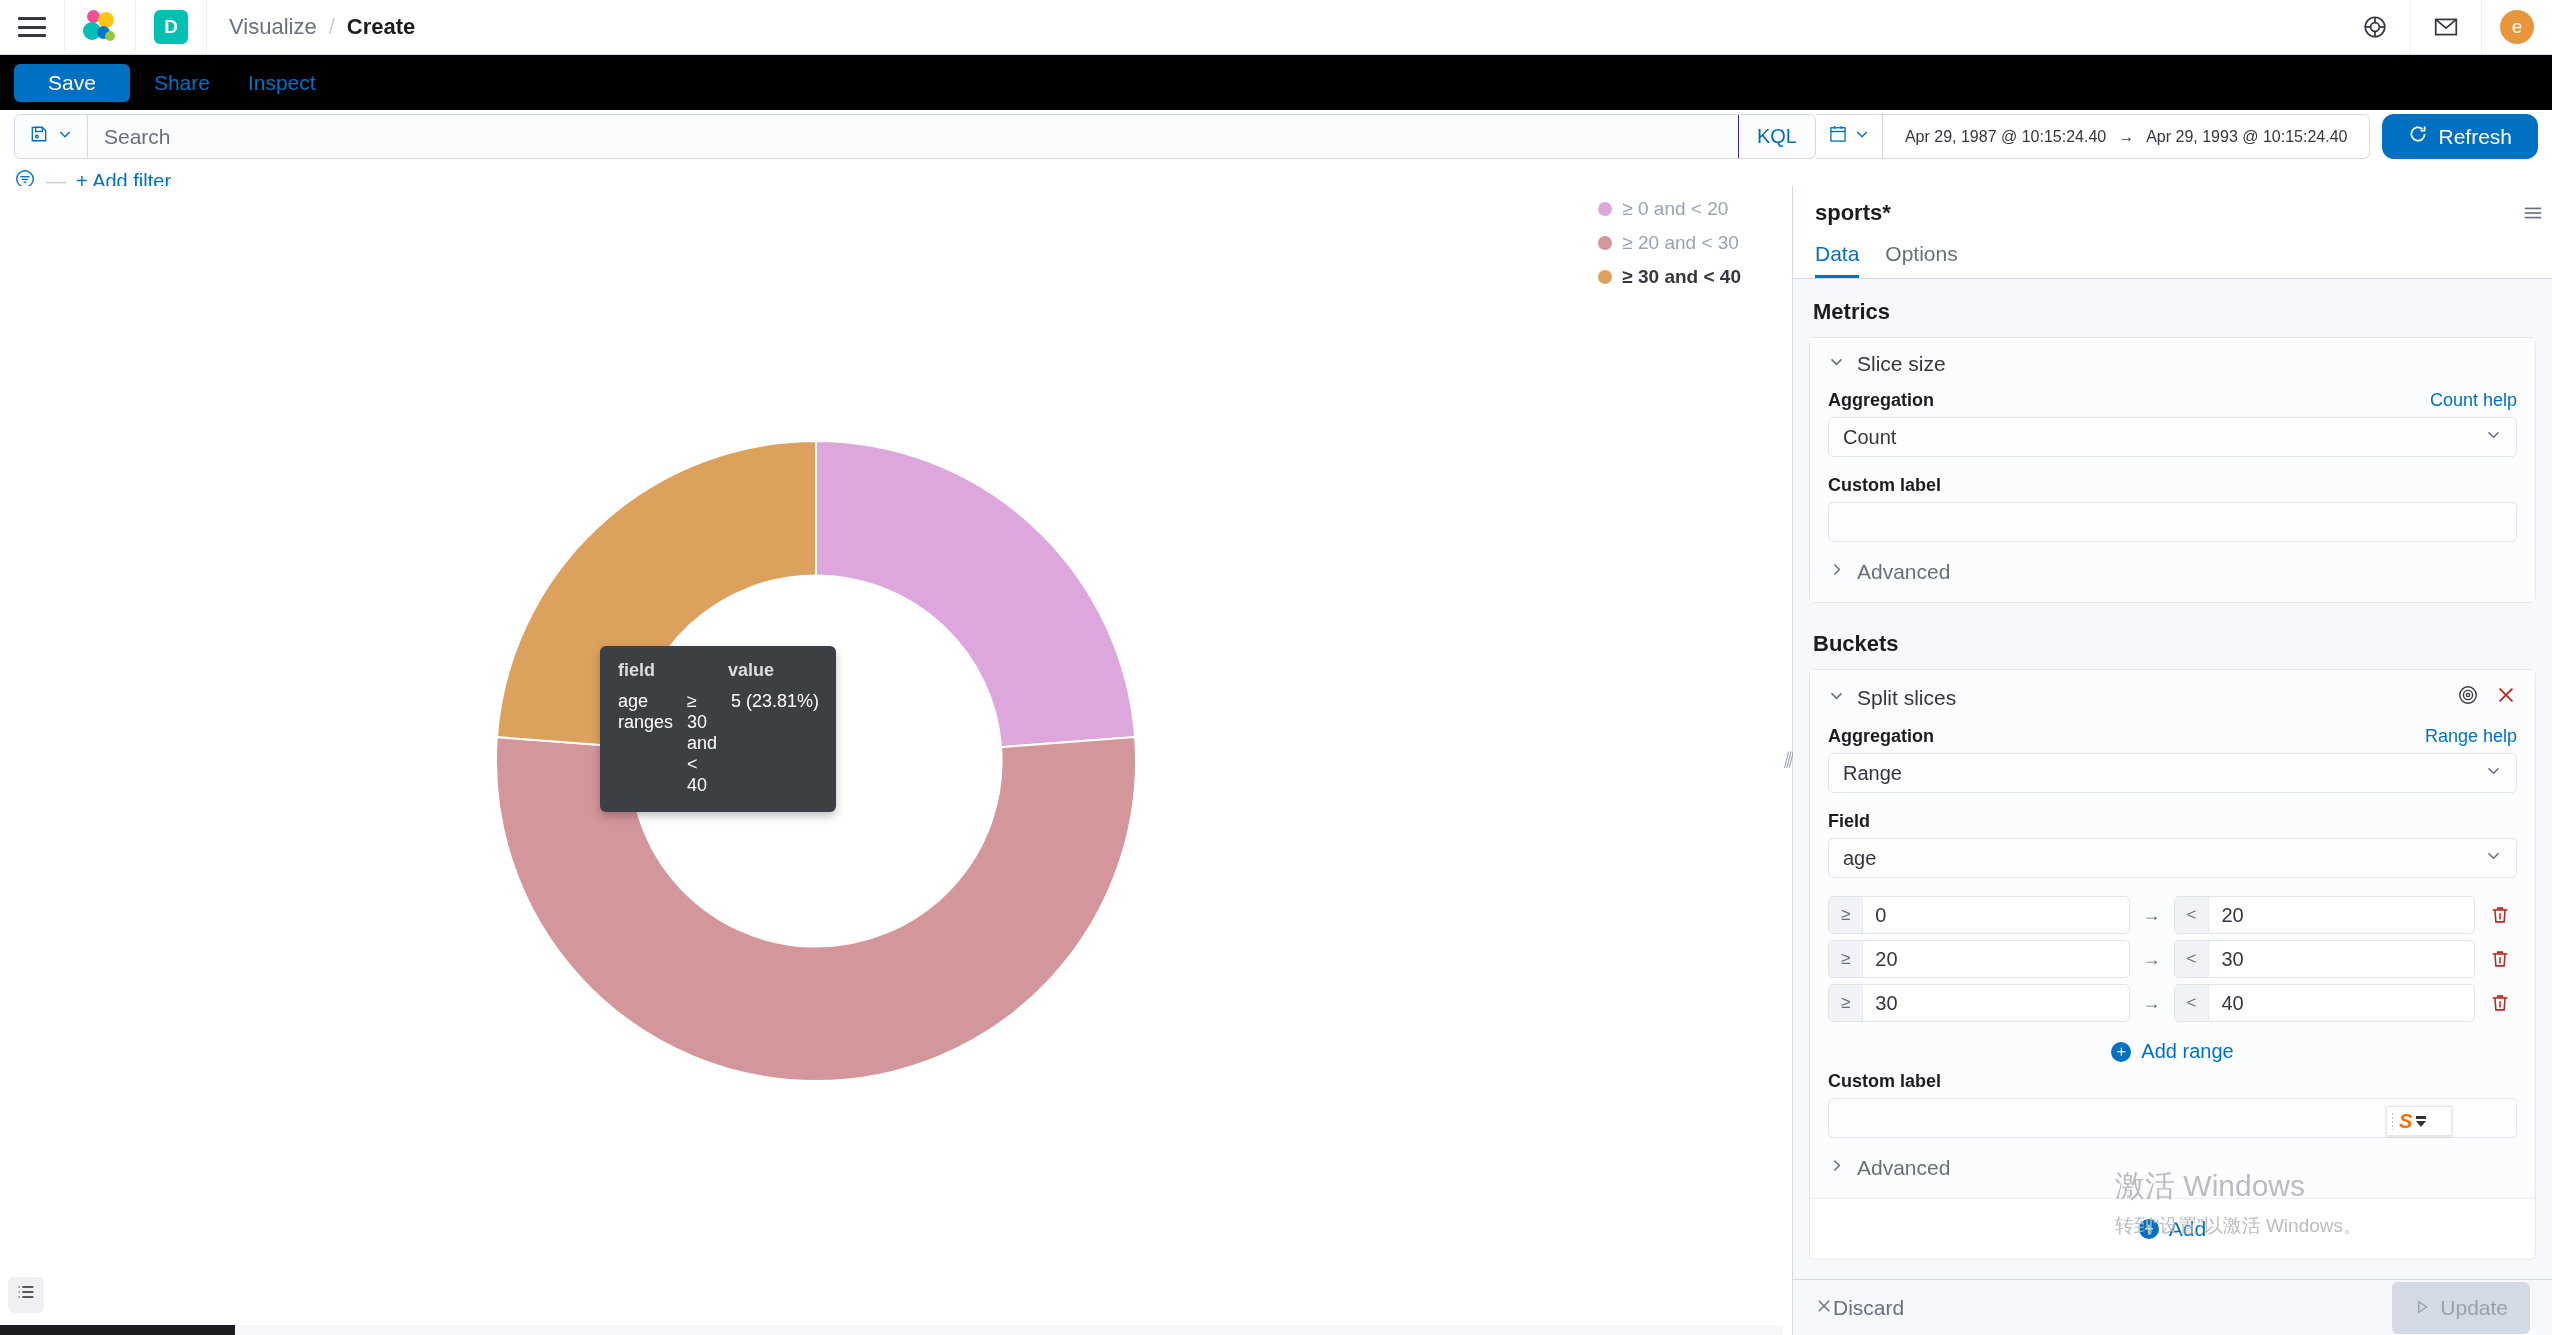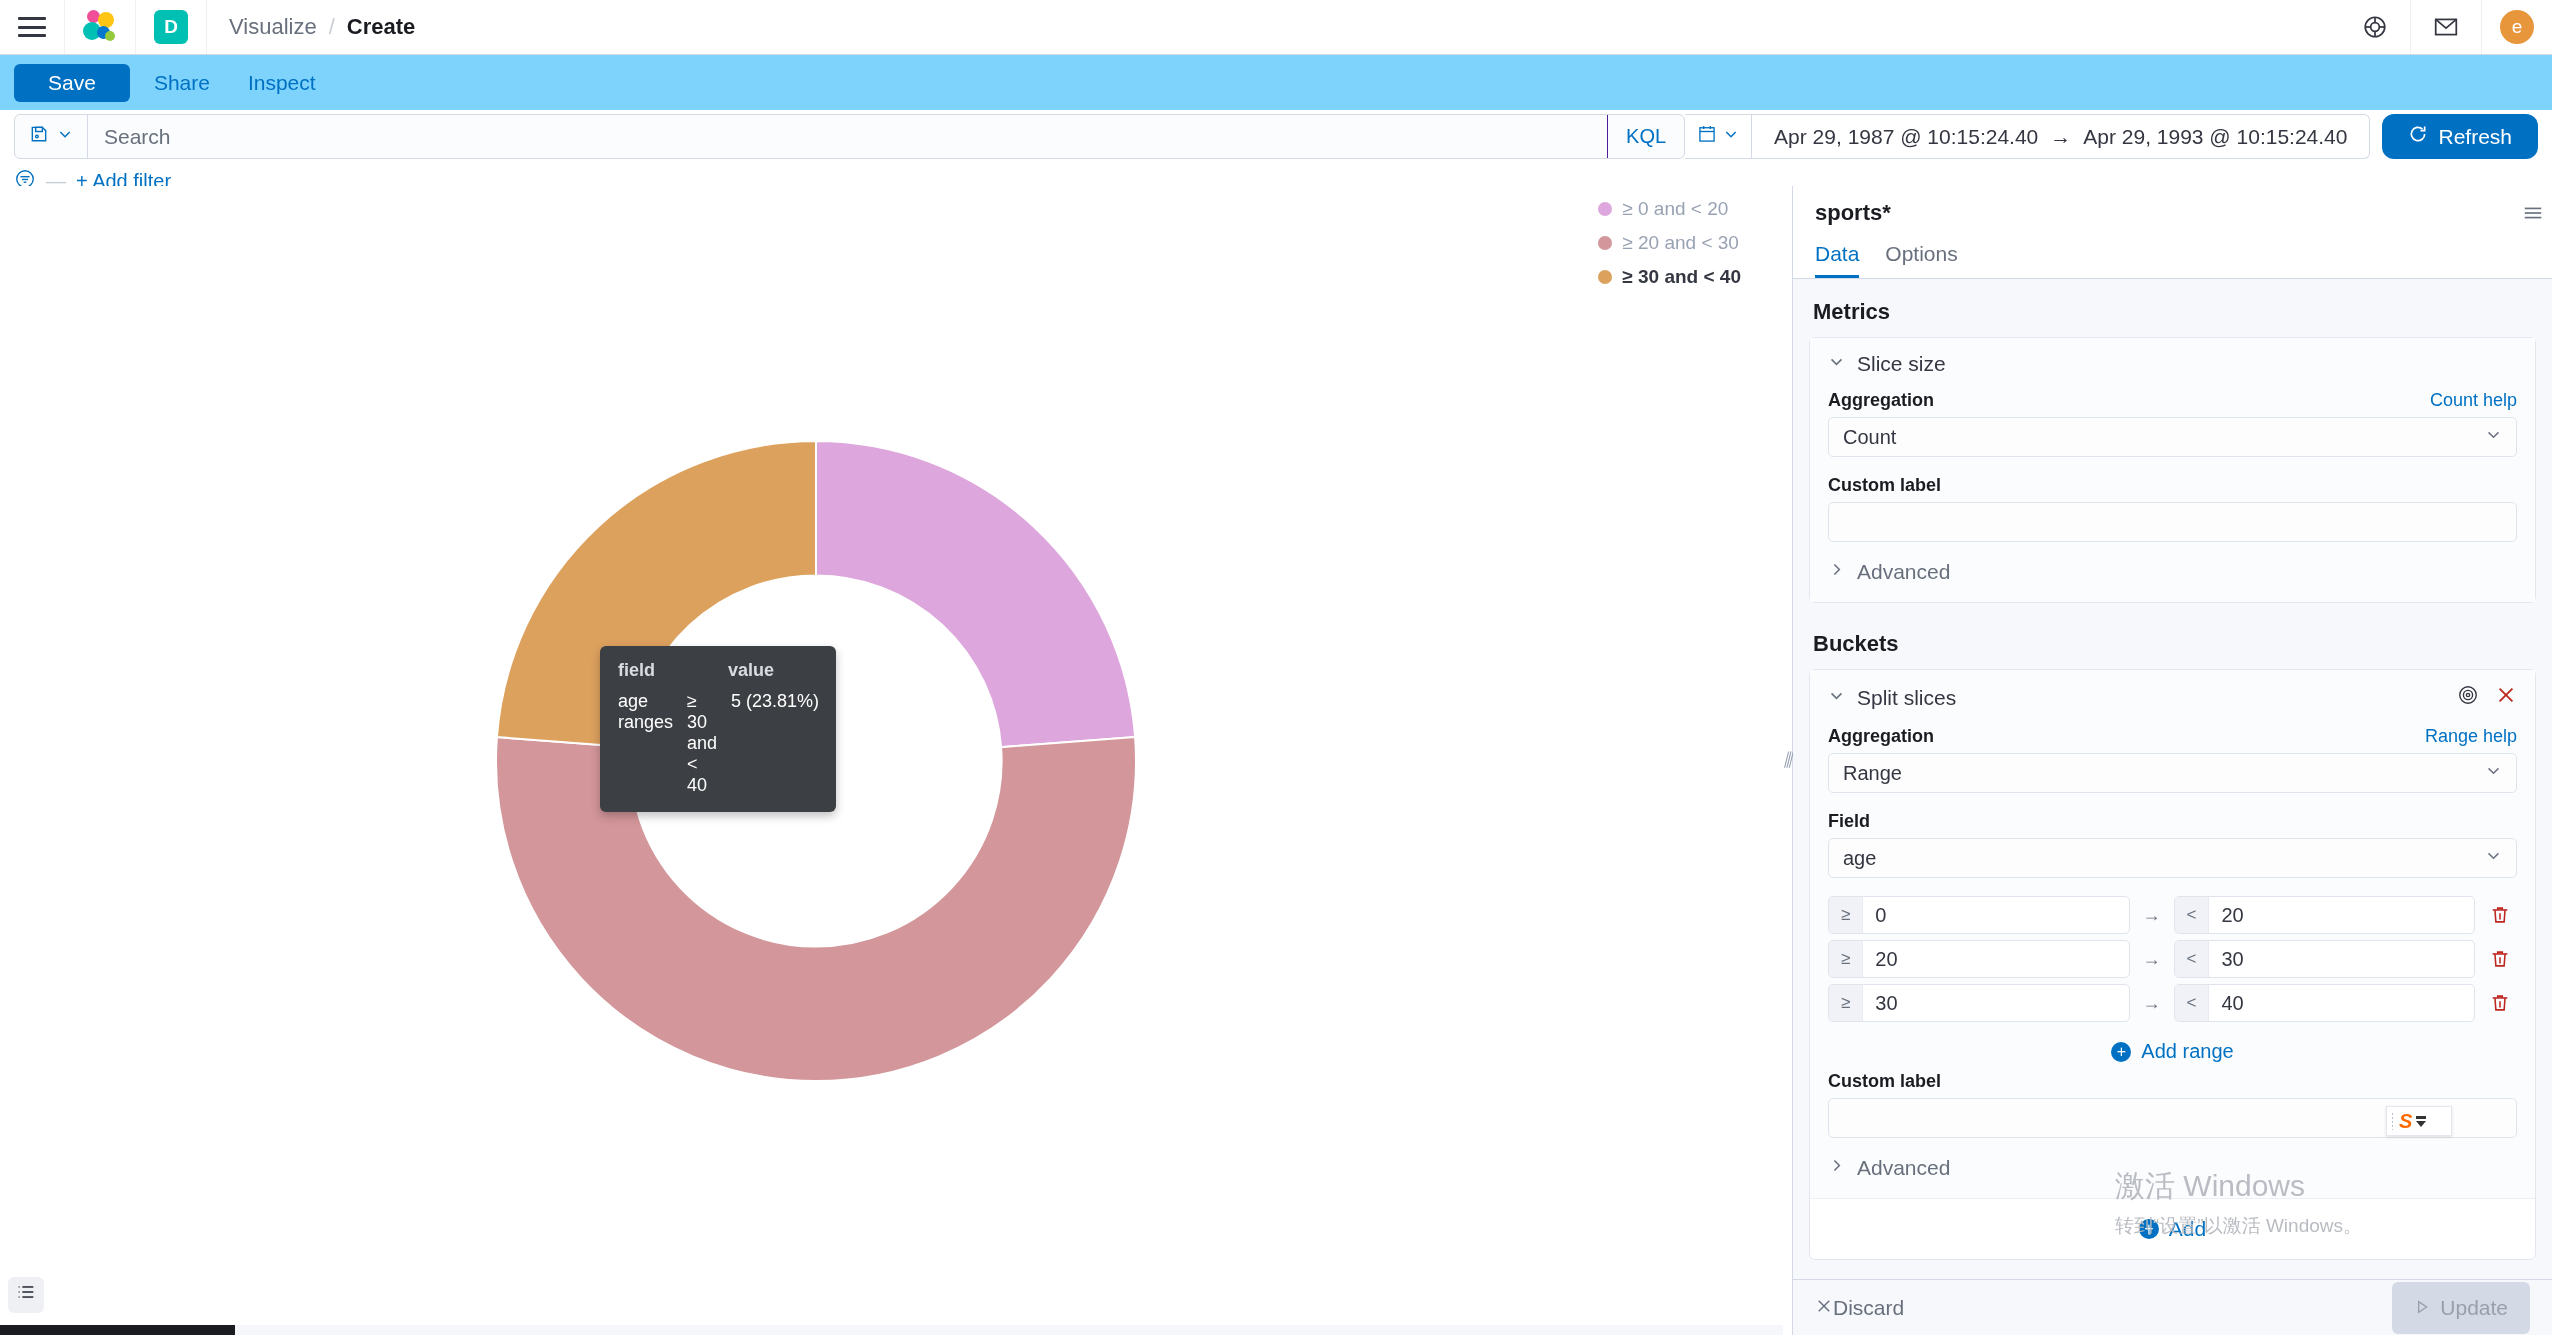--- a/index.html
+++ b/index.html
@@ -49,21 +49,21 @@
   .hdr-spacer { flex: 1; }
   .icon-btn { width:34px;height:34px;display:flex;align-items:center;justify-content:center; }
   .avatar {
     width:34px;height:34px;border-radius:50%;background:#e8963c;color:#ffffff;
     display:flex;align-items:center;justify-content:center;font-size:19px;
   }
 
   
   .actionbar {
     height: 55px;
-    background: #7dd3fc;
+    background: #000000;
     display:flex; align-items:center; gap: 10px;
     padding: 0 14px;
   }
   .btn-save {
     background:#0071c2; color:#ffffff; border:none; border-radius:6px;
     height: 38px; padding: 0 34px; font-size: 21px; font-family: inherit;
     cursor: pointer;
   }
   .btn-plain {
     background:none;border:none;color:#0071c2;font-size:21px;font-family:inherit;
@@ -97,21 +97,21 @@
   .qb-dates {
     display:flex;align-items:center;gap:0;
     border:1px solid #d3dae6; border-left:none; border-radius:0 6px 6px 0;
     background:#ffffff; height:45px; padding:0;
   }
   .qb-cal {
     display:flex;align-items:center;gap:6px;padding:0 12px;color:#0071c2;
     border-right:1px solid #d3dae6; height:100%;
   }
   .qb-range {
-    display:flex;align-items:center;gap:12px;padding:0 22px;font-size:21px;color:#343741;
+    display:flex;align-items:center;gap:12px;padding:0 22px;font-size:16px;color:#343741;
   }
   .btn-refresh {
     background:#0071c2;color:#ffffff;border:none;border-radius:12px;height:45px;
     padding:0 26px;font-size:21px;font-family:inherit;display:flex;align-items:center;gap:10px;
     margin-left:12px;cursor:pointer;
   }
 
   
   .filterbar {
     display:flex;align-items:center;gap:10px;

